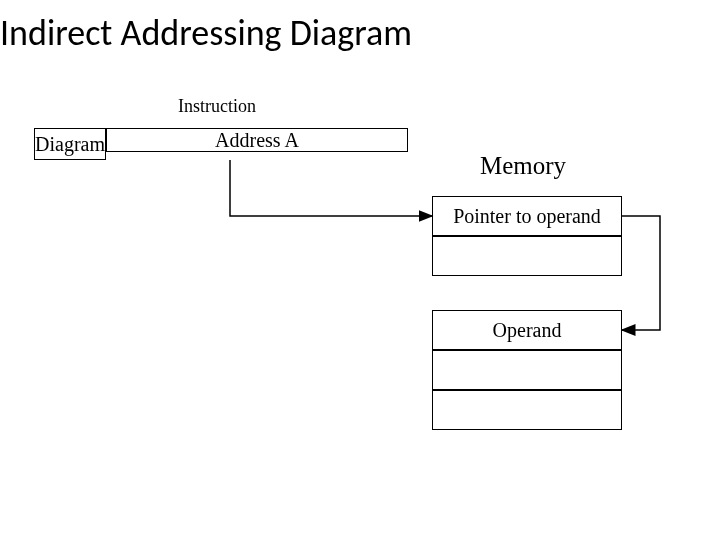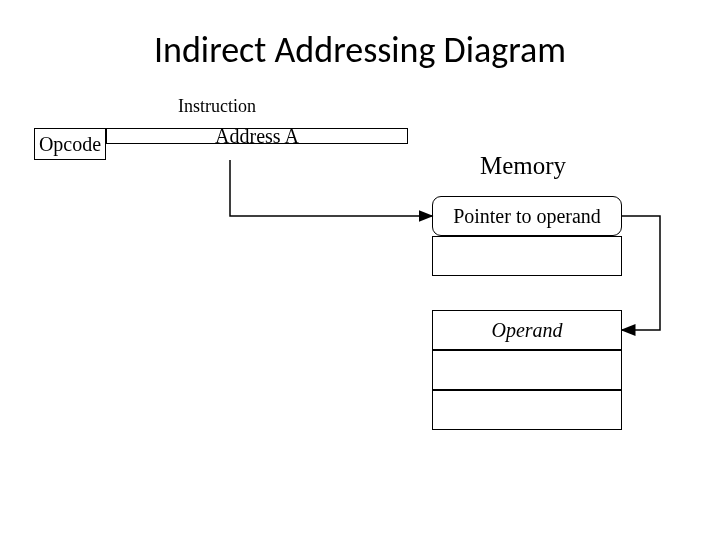--- a/index.html
+++ b/index.html
@@ -5,24 +5,24 @@
     * { box-sizing: border-box; margin: 0; padding: 0; }
     body {
       width: 720px;
       height: 540px;
       background: #fff;
       font-family: "Times New Roman", serif;
       position: relative;
     }
     .title {
       position: absolute;
-      top: 28px;
+      top: 11px;
       left: 0;
       width: 100%;
-      text-align: center;
+      text-align: left;
       font-family: Calibri, Arial, sans-serif;
       font-size: 36px;
       color: #000;
     }
     .instruction-label {
       position: absolute;
       top: 96px;
       left: 178px;
       font-size: 18px;
     }
@@ -36,21 +36,21 @@
       display: flex;
       align-items: center;
       justify-content: center;
       font-size: 20px;
     }
     .address-box {
       position: absolute;
       top: 128px;
       left: 106px;
       width: 302px;
-      height: 16px;
+      height: 24px;
       border: 1px solid #000;
       display: flex;
       align-items: center;
       justify-content: center;
       font-size: 20px;
     }
     .memory-label {
       position: absolute;
       top: 152px;
       left: 480px;
@@ -61,42 +61,42 @@
       left: 432px;
       width: 190px;
       height: 40px;
       border: 1px solid #000;
       display: flex;
       align-items: center;
       justify-content: center;
       font-size: 20px;
       background: #fff;
     }
-    .mem-row.pointer { top: 196px; border-radius: 9px; }
+    .mem-row.pointer { top: 196px; }
     .mem-row.r2      { top: 236px; }
-    .mem-row.operand { top: 310px; font-style: italic; }
+    .mem-row.operand { top: 310px; }
     .mem-row.r4      { top: 350px; }
     .mem-row.r5      { top: 390px; }
 
     svg.overlay {
       position: absolute;
       top: 0; left: 0;
       width: 720px; height: 540px;
       pointer-events: none;
     }
   </style>
 </head>
 <body>
 
 <div class="title">Indirect Addressing Diagram</div>
 
 <div class="instruction-label">Instruction</div>
 
 <div class="opcode-box">
-  <span>Opcode</span>
+  <span>Diagram</span>
 </div>
 
 <div class="address-box">
   <span>Address A</span>
 </div>
 
 <div class="memory-label">Memory</div>
 
 <div class="mem-row pointer">
   <span>Pointer to operand</span>

